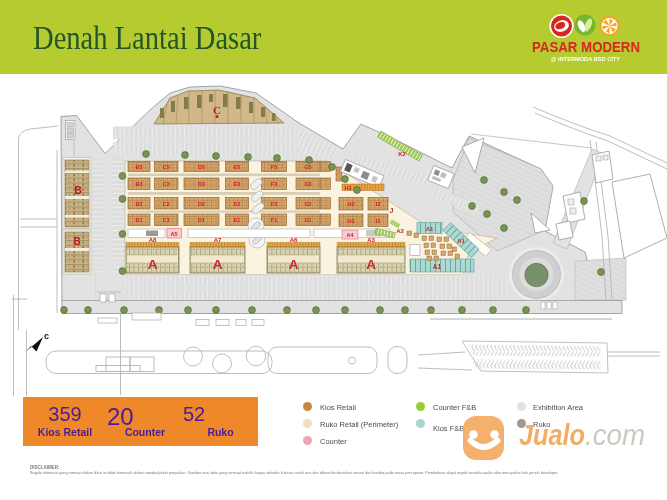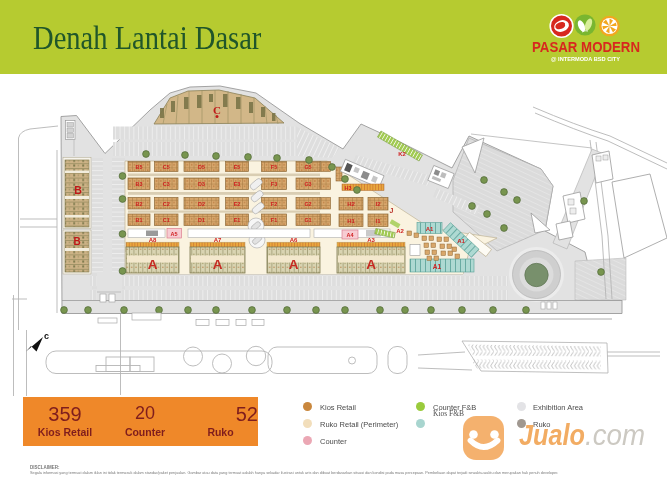--- a/index.html
+++ b/index.html
@@ -541,40 +541,40 @@
   <rect x="132" y="313" width="29" height="7"></rect>
   <rect x="196" y="319.5" width="13" height="6"></rect>
         <rect x="216" y="319.5" width="13" height="6"></rect>
   <rect x="236" y="319.5" width="10" height="6"></rect>
         <rect x="252" y="319.5" width="12" height="6"></rect>
   <rect x="98" y="318" width="19" height="5"></rect>
 </g>
 </svg>
 </div>
 
-<div class="abs" style="left:23px;top:397px;width:235px;height:49px;background:#ef8829;color:#7f1d1d;">
+<div class="abs" style="left:23px;top:397px;width:235px;height:49px;background:#ef8829;color:#4c1d95;">
   <div class="abs" style="left:0;top:6px;width:84px;text-align:center;font-size:20px;">359</div>
   <div class="abs" style="left:0;top:29px;width:84px;text-align:center;font-size:10.5px;font-weight:bold;">Kios Retail</div>
-  <div class="abs" style="left:84px;top:6px;width:76px;text-align:center;font-size:18px;">20</div>
+  <div class="abs" style="left:84px;top:6px;width:76px;font-size:24px;">20</div>
   <div class="abs" style="left:84px;top:29px;width:76px;text-align:center;font-size:10.5px;font-weight:bold;">Counter</div>
-  <div class="abs" style="left:160px;top:6px;width:75px;text-align:right;font-size:20px;">52</div>
+  <div class="abs" style="left:160px;top:6px;width:75px;text-align:left;font-size:20px;">52</div>
   <div class="abs" style="left:160px;top:29px;width:75px;text-align:center;font-size:10.5px;font-weight:bold;">Ruko</div>
 </div>
 
 <div class="abs" style="left:0;top:0;width:667px;height:500px;font-size:7.5px;color:#4c4c4c;">
   <div class="abs" style="left:303px;top:402px;width:9px;height:9px;border-radius:50%;background:#c9873d;"></div>
   <div class="abs" style="left:320px;top:403px;">Kios Retail</div>
   <div class="abs" style="left:303px;top:419px;width:9px;height:9px;border-radius:50%;background:#f2debb;"></div>
   <div class="abs" style="left:320px;top:420px;">Ruko Retail (Perimeter)</div>
   <div class="abs" style="left:303px;top:436px;width:9px;height:9px;border-radius:50%;background:#eba7b4;"></div>
   <div class="abs" style="left:320px;top:437px;">Counter</div>
   <div class="abs" style="left:416px;top:402px;width:9px;height:9px;border-radius:50%;background:#9acb3c;"></div>
   <div class="abs" style="left:433px;top:403px;">Counter F&amp;B</div>
   <div class="abs" style="left:416px;top:419px;width:9px;height:9px;border-radius:50%;background:#a8d5cf;"></div>
-  <div class="abs" style="left:433px;top:409px;font-family:Liberation Serif, serif;">Kios F&amp;B</div>
+  <div class="abs" style="left:433px;top:424px;">Kios F&amp;B</div>
   <div class="abs" style="left:517px;top:402px;width:9px;height:9px;border-radius:50%;background:#e3e3e6;"></div>
   <div class="abs" style="left:533px;top:403px;text-align:right;">Exhibition Area</div>
   <div class="abs" style="left:517px;top:419px;width:9px;height:9px;border-radius:50%;background:#a09890;"></div>
   <div class="abs" style="left:533px;top:420px;">Ruko</div>
 </div>
 
 <div class="abs" style="left:2px;top:0;width:528px;height:500px;font-style:italic;">
   <svg width="667" height="500" viewBox="0 0 667 500">
     <rect x="461" y="416" width="41" height="44" rx="13" fill="#f3aa62" opacity="0.92"></rect>
     <circle cx="471.5" cy="434.5" r="4.3" fill="#ffffff"></circle>

